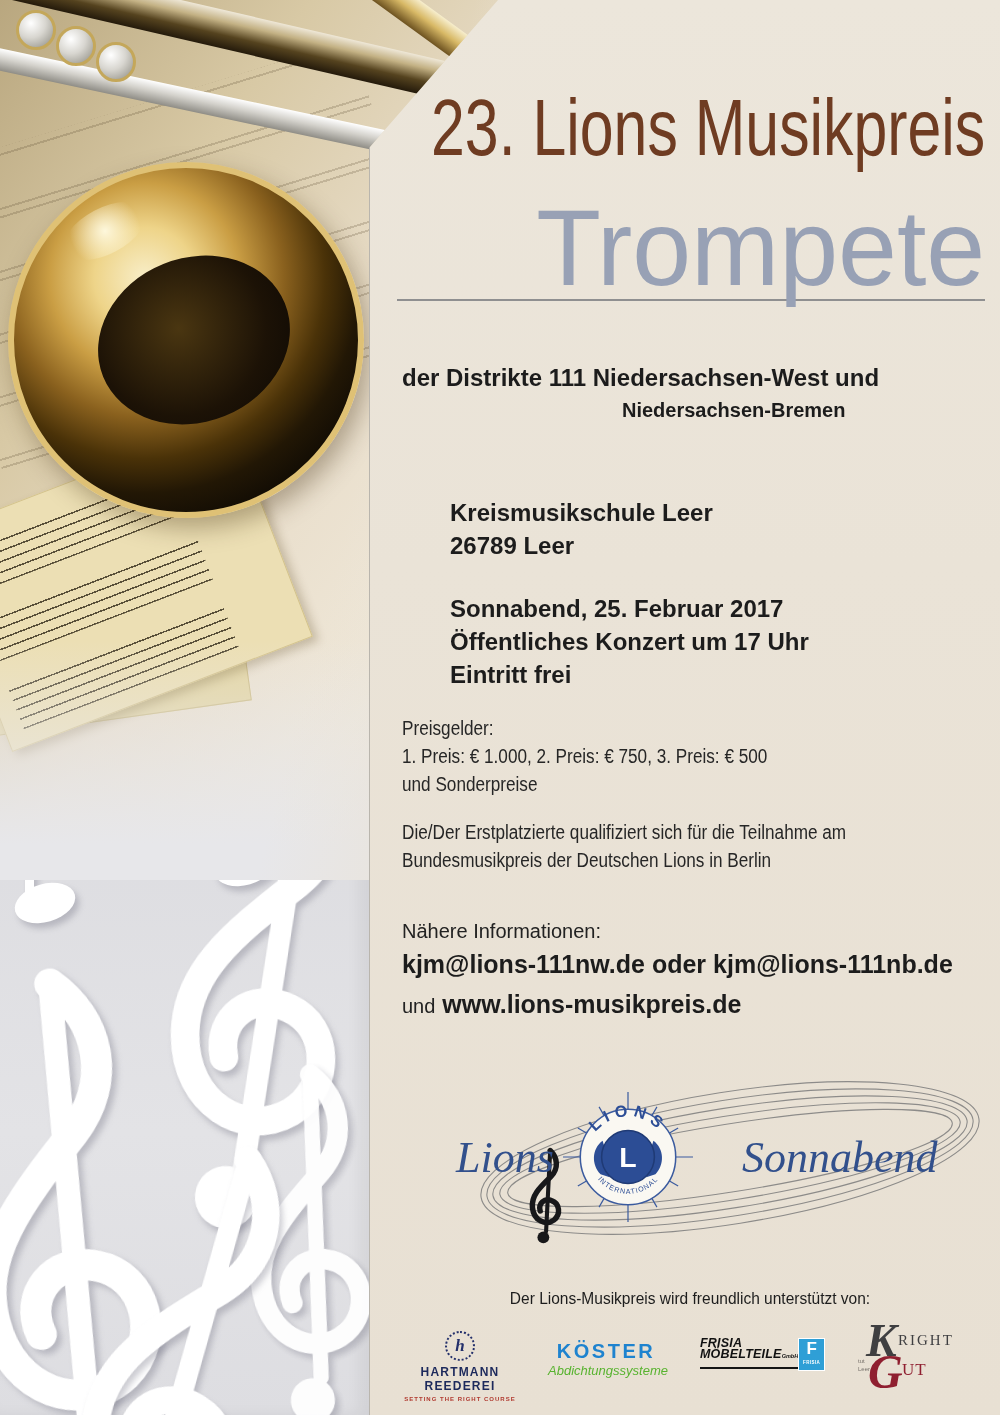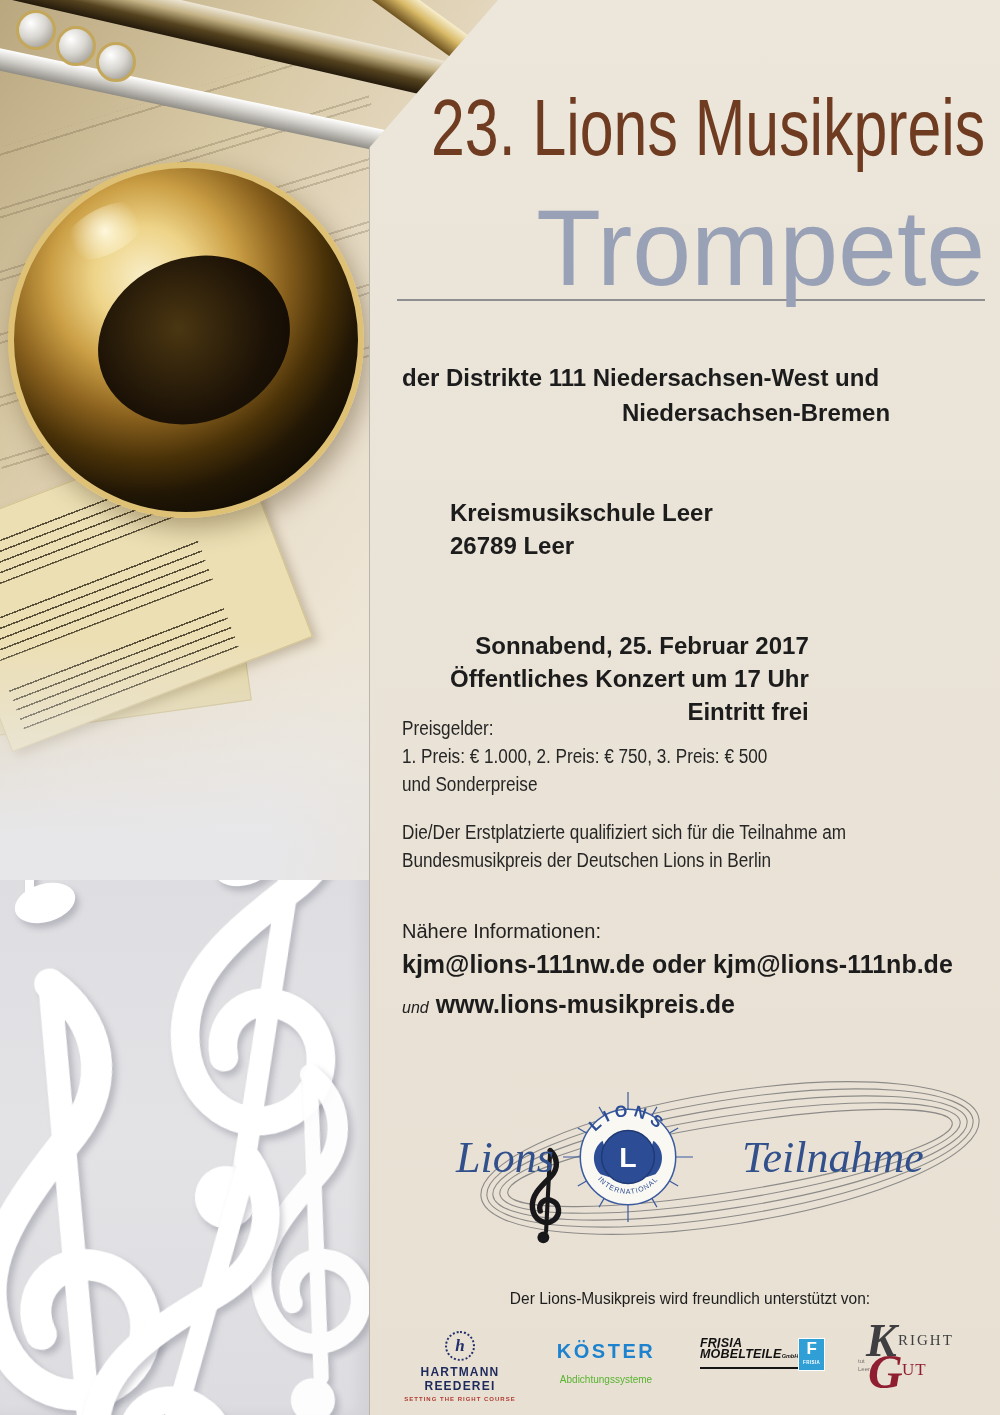--- a/index.html
+++ b/index.html
@@ -53,29 +53,29 @@
       transform:scaleX(.76);transform-origin:100% 0;white-space:nowrap;z-index:5;}
   .t2{position:absolute;right:15px;top:194px;font-size:108px;line-height:1;color:#98a1b5;
       transform:scaleX(.98);transform-origin:100% 0;white-space:nowrap;z-index:5;}
   .rule{position:absolute;left:397px;right:15px;top:299px;height:2px;background:#8f8f90;}
 
   
   .blk{position:absolute;color:#1c1c1c;white-space:nowrap;z-index:5;}
   .bold24{font-weight:bold;font-size:24px;line-height:33px;margin-left:48px;}
   .reg19{font-size:19.5px;line-height:28px;color:#262626;transform:scaleX(.88);transform-origin:0 0;}
   .sub1{left:402px;top:364px;font-weight:bold;font-size:24px;}
-  .sub2{left:622px;top:399px;font-weight:bold;font-size:24px;}
+  .sub2{left:622px;top:399px;font-weight:bold;font-size:20px;}
   .venue{left:402px;top:496px;}
-  .event{left:402px;top:629px;text-align:right;}
+  .event{left:402px;top:592px;}
   .prizes{left:402px;top:714px;}
   .qual{left:402px;top:818px;}
   .infolabel{left:402px;top:920px;font-size:20px;color:#222;}
   .emails{left:402px;top:950px;font-weight:bold;font-size:25px;}
   .web{left:402px;top:990px;font-size:25px;}
-  .web .pre{font-size:16px;font-weight:normal;color:#222;font-style:italic;}
+  .web .pre{font-size:20px;font-weight:normal;color:#222;}
   .web .url{font-weight:bold;}
 
   
   .swoosh{position:absolute;left:430px;top:1080px;z-index:1;}
   .logoclef{position:absolute;left:524px;top:1146px;width:46px;height:100px;color:#18181a;z-index:2;filter:none;}
   .emblem{position:absolute;left:562px;top:1091px;z-index:3;}
   .lotext{position:absolute;top:1132px;font-family:"Liberation Serif",serif;font-style:italic;
           font-size:44px;color:#32508c;z-index:3;white-space:nowrap;}
   .loleft{left:456px;}
   .loright{left:742px;}
@@ -85,21 +85,21 @@
             color:#1d1d1d;transform:scaleX(.94);}
   .sponsor{position:absolute;z-index:5;}
   .hart{left:396px;top:1331px;width:128px;text-align:center;}
   .hart .ic{width:26px;height:26px;margin:0 auto;border:2px dotted #24306b;border-radius:50%;
             color:#24306b;font-family:"Liberation Serif",serif;font-style:italic;font-weight:bold;
             font-size:17px;line-height:25px;}
   .hart .nm{margin-top:4px;font-size:12px;font-weight:bold;letter-spacing:1.2px;color:#1d2a5c;}
   .hart .tg{margin-top:3px;font-size:6px;letter-spacing:1px;color:#b0392f;font-weight:bold;}
   .koest{left:548px;top:1340px;width:116px;text-align:center;}
   .koest .nm{font-size:20px;font-weight:bold;letter-spacing:2.5px;color:#1e83cf;}
-  .koest .tg{font-size:10px;color:#58b32f;margin-top:11px;}
+  .koest .tg{font-size:13px;font-style:italic;color:#58b32f;margin-top:0;}
   .fris{left:700px;top:1338px;display:flex;align-items:flex-start;gap:0;}
   .fris .tx{border-bottom:2px solid #141414;padding-bottom:5px;color:#111;
             font-style:italic;font-weight:bold;font-size:12.5px;line-height:11px;letter-spacing:.2px;}
   .fris .gm{font-size:5.5px;letter-spacing:0;}
   .fris .sq{width:27px;height:33px;background:#2f9fd6;color:#fff;text-align:center;
             box-shadow:inset 0 0 0 1px #fff,inset 0 0 0 2px #2f9fd6;}
   .fris .sq .f{font-size:17px;font-weight:bold;line-height:22px;}
   .fris .sq .s{font-size:4.5px;font-weight:bold;letter-spacing:.4px;}
   .kult{left:858px;top:1318px;width:120px;height:80px;}
   .kult span{position:absolute;white-space:nowrap;}
@@ -254,21 +254,21 @@
     </text>
     <path d="M38 82 C 29 73 29 57 40 49 C 42 58 48 62 54 62 C 47 70 45 76 47 85 Z" fill="#2d4e96"></path>
     <path d="M92 82 C 101 73 101 57 90 49 C 88 58 82 62 76 62 C 83 70 85 76 83 85 Z" fill="#2d4e96"></path>
     <circle cx="65" cy="65" r="26" fill="#2c4d95" stroke="#1f3a75" stroke-width="1.5"></circle>
     <text x="65" y="75" text-anchor="middle" font-family="Liberation Sans,sans-serif" font-size="28" font-weight="bold" fill="#ffffff">L</text>
     <text font-family="Liberation Sans,sans-serif" font-size="7" fill="#2d4e96" letter-spacing="1">
       <textPath href="#arcBot" startOffset="50%" text-anchor="middle">INTERNATIONAL</textPath>
     </text>
   </svg>
   <div class="lotext loleft">Lions</div>
-  <div class="lotext loright">Teilnahme</div>
+  <div class="lotext loright">Sonnabend</div>
 
   <div class="suplabel">Der Lions-Musikpreis wird freundlich unterstützt von:</div>
 
   <div class="sponsor hart">
     <div class="ic">h</div>
     <div class="nm">HARTMANN REEDEREI</div>
     <div class="tg">SETTING THE RIGHT COURSE</div>
   </div>
 
   <div class="sponsor koest">

